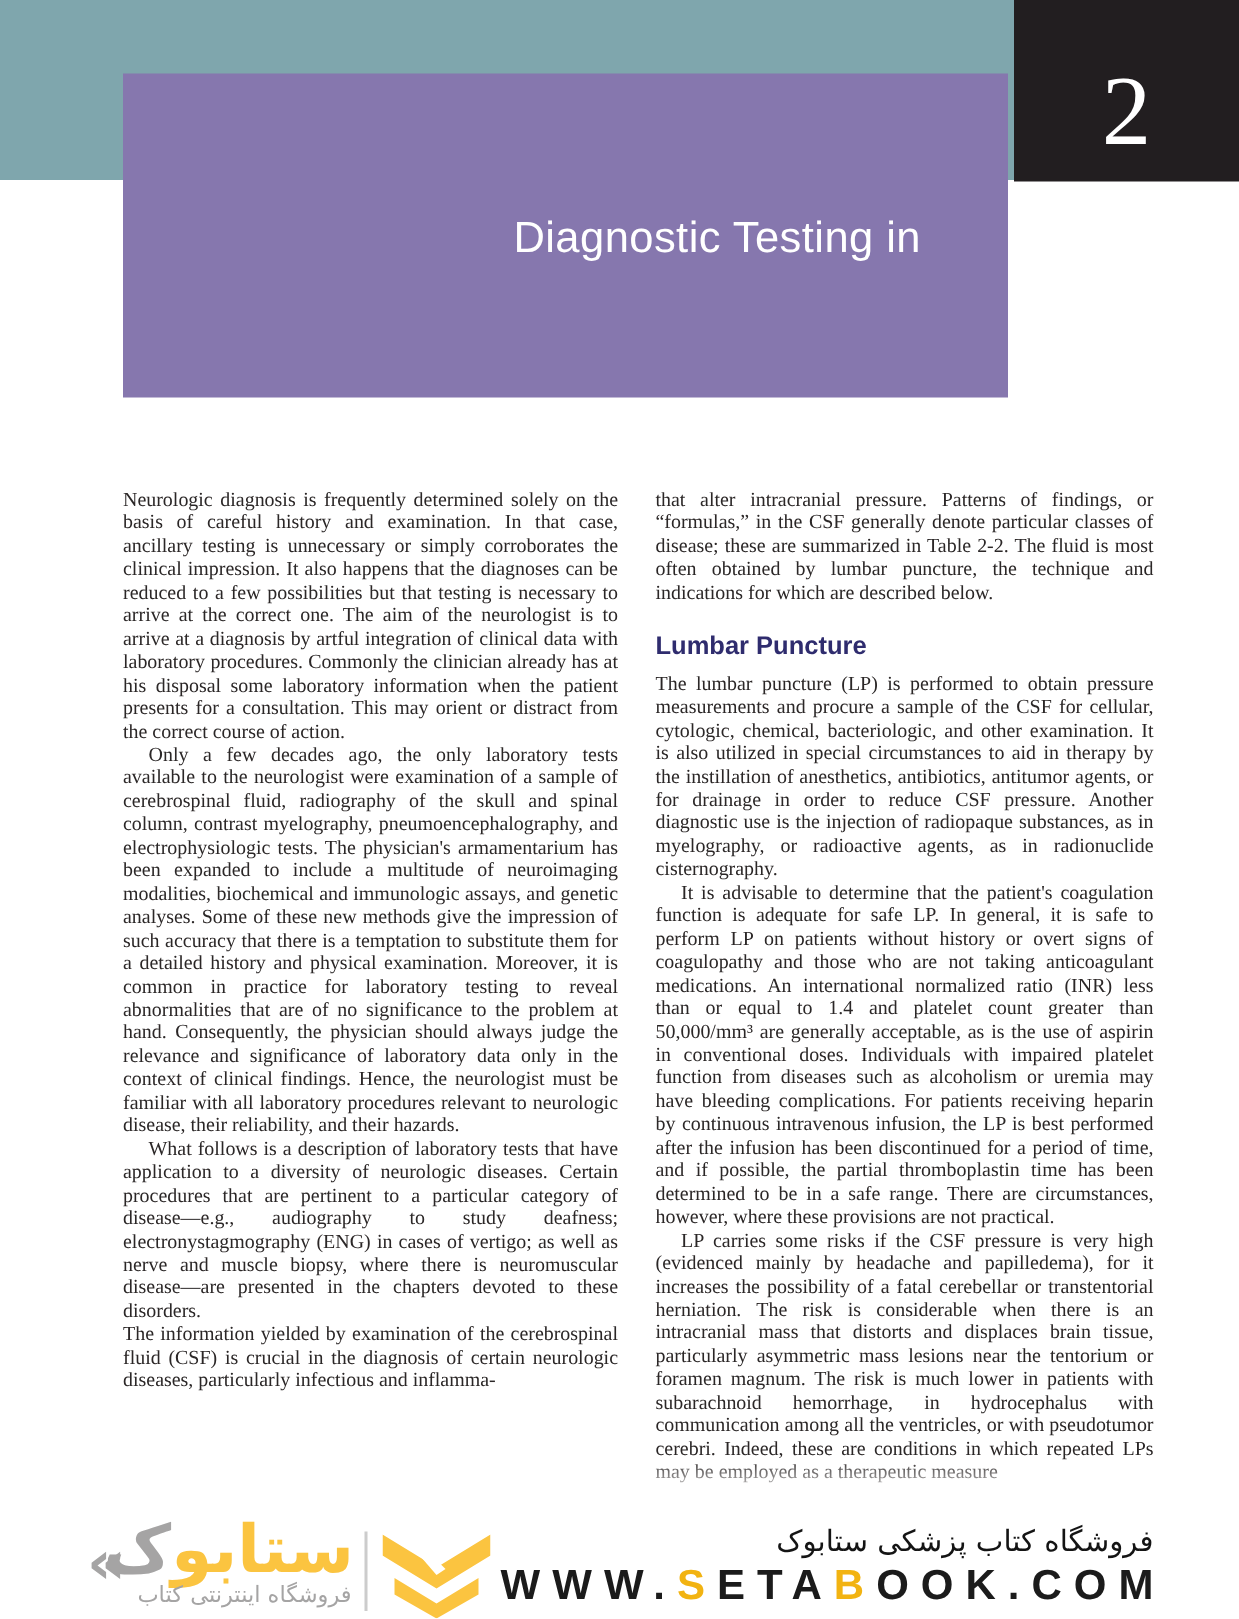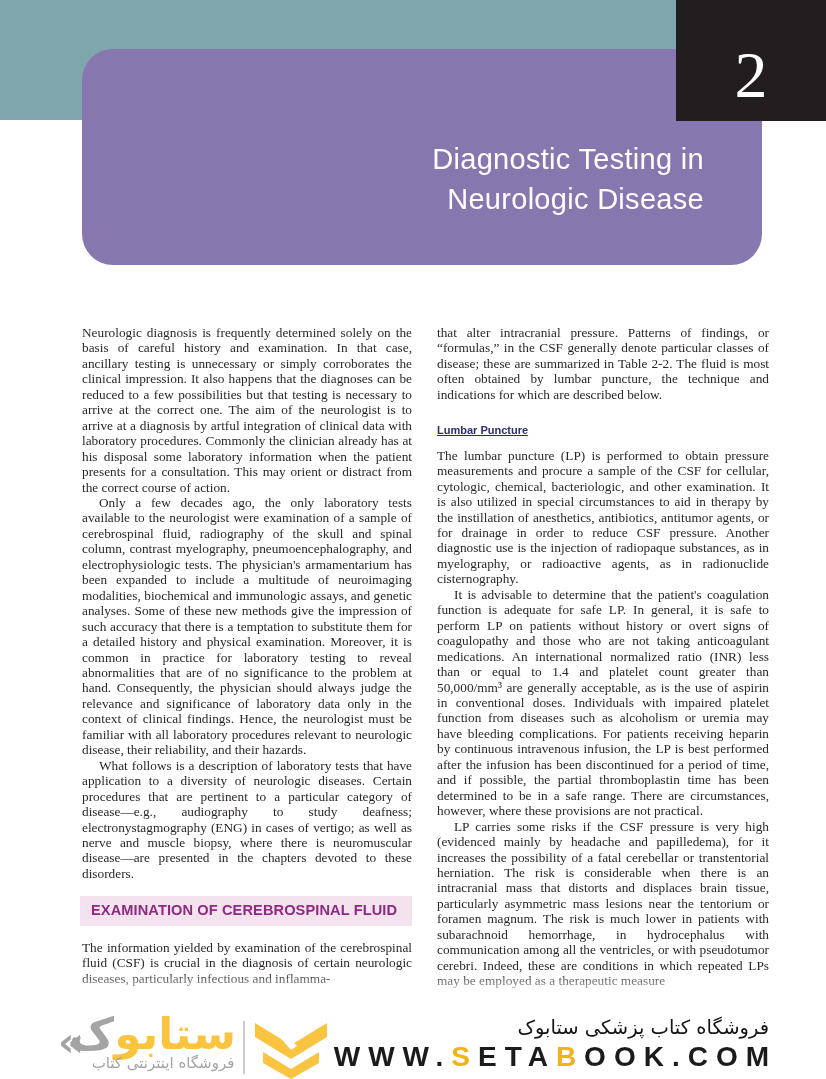--- a/index.html
+++ b/index.html
@@ -1,42 +1,42 @@
 <!DOCTYPE html>
 <html style="--teal: #7FA6AD; --purple: #8677AE; --chapter_bg: #221E20; --pink_bg: #F4E3EF; --magenta: #8E2A7F; --navy: #2F2C6E; --body_text: #2B2727; --brand_yellow: #FBC440; --brand_gray: #A5A4A4; --url_accent: #F2B311; --divider: #CCCCCC;"><head>
 <meta charset="utf-8">
 <style>
   * { margin:0; padding:0; box-sizing:border-box; }
   body { background:#ffffff; font-family:"Liberation Serif","DejaVu Serif",serif; }
   .page { position:relative; width:826px; height:1079px; background:#ffffff; overflow:hidden; }
 
   
   .teal-band { position:absolute; left:0; top:0; width:826px; height:120px; background:var(--teal,#7FA6AD); }
-  .purple-banner { position:absolute; left:82px; top:49px; width:680px; height:216px; background:var(--purple,#8677AE);border-radius:31px; }
+  .purple-banner { position:absolute; left:82px; top:49px; width:590px; height:216px; background:var(--purple,#8677AE); }
   .banner-title { position:absolute; right:58px; top:90px; text-align:right; color:#ffffff;
     font-family:"Liberation Sans",sans-serif; font-size:29px; line-height:40px; font-weight:400; letter-spacing:0.3px; }
   .chapter-box { position:absolute; left:676px; top:0; width:150px; height:121px; background:var(--chapter_bg,#221E20);
     display:flex; justify-content:center; align-items:flex-end; }
   .chapter-num { color:#fff; font-family:"Liberation Serif","DejaVu Serif",serif; font-size:66px; line-height:1; padding-bottom:13px; }
 
   
   .columns { position:absolute; top:325px; left:0; width:826px; height:682px; overflow:hidden;padding-left:43px; }
   .col { position:absolute; top:0; font-size:13.3px; line-height:15.45px; color:var(--body_text,#2B2727);
     text-align:justify; }
   .col-left { left:82px; width:330px; }
   .col-right { left:437px; width:332px; }
   .col p { margin:0; }
   .col p.indent { text-indent:17px; }
 
   .section-band { background:var(--pink_bg,#F4E3EF); margin:15px 0 14px -2px; padding:7px 8px 7px 11px; }
   .section-band h2 { font-family:"Liberation Sans",sans-serif; font-weight:bold; font-size:14.6px;
     color:var(--magenta,#8E2A7F); letter-spacing:0.1px; text-align:left; }
 
-  .subheading { font-family:"Liberation Sans",sans-serif; font-weight:bold; font-size:11px;
-    color:var(--navy,#2F2C6E); margin:21px 0 9px 0; text-align:left;text-decoration:underline; }
+  .subheading { font-family:"Liberation Sans",sans-serif; font-weight:bold; font-size:17px;
+    color:var(--navy,#2F2C6E); margin:21px 0 9px 0; text-align:left; }
 
   .fade { position:absolute; left:0; top:972px; width:826px; height:40px;
     background:linear-gradient(to bottom, rgba(255,255,255,0), rgba(255,255,255,0.78) 55%, #ffffff 95%); }
 
   
   .footer { position:absolute; left:0; top:1012px; width:826px; height:67px; background:#ffffff; }
   .logo-guillemet { position:absolute; left:58px; top:6px; font-family:"DejaVu Sans",sans-serif;
     font-weight:bold; font-size:40px; line-height:48px; color:var(--brand_gray,#A5A4A4); }
   .logo-word-wrap { position:absolute; left:90px; top:0; width:146px; text-align:center; }
   .logo-word { font-family:"DejaVu Sans",sans-serif; font-weight:bold; font-size:44px; line-height:44px; }
@@ -57,37 +57,33 @@
 </head>
 <body>
 
 <div class="page">
 
   <div class="teal-band"></div>
 
   <div class="purple-banner">
     <div class="banner-title">
       <div>Diagnostic Testing in</div>
-      <div>Neurologic Disease</div>
     </div>
   </div>
 
   <div class="chapter-box">
     <div class="chapter-num">2</div>
   </div>
 
   <div class="columns">
 
     <div class="col col-left">
       <p>Neurologic diagnosis is frequently determined solely on the basis of careful history and examination. In that case, ancillary testing is unnecessary or simply corroborates the clinical impression. It also happens that the diagnoses can be reduced to a few possibilities but that testing is necessary to arrive at the correct one. The aim of the neurologist is to arrive at a diagnosis by artful integration of clinical data with laboratory procedures. Commonly the clinician already has at his disposal some laboratory information when the patient presents for a consultation. This may orient or distract from the correct course of action.</p>
       <p class="indent">Only a few decades ago, the only laboratory tests available to the neurologist were examination of a sample of cerebrospinal fluid, radiography of the skull and spinal column, contrast myelography, pneumoencephalography, and electrophysiologic tests. The physician's armamentarium has been expanded to include a multitude of neuroimaging modalities, biochemical and immunologic assays, and genetic analyses. Some of these new methods give the impression of such accuracy that there is a temptation to substitute them for a detailed history and physical examination. Moreover, it is common in practice for laboratory testing to reveal abnormalities that are of no significance to the problem at hand. Consequently, the physician should always judge the relevance and significance of laboratory data only in the context of clinical findings. Hence, the neurologist must be familiar with all laboratory procedures relevant to neurologic disease, their reliability, and their hazards.</p>
       <p class="indent">What follows is a description of laboratory tests that have application to a diversity of neurologic diseases. Certain procedures that are pertinent to a particular category of disease—e.g., audiography to study deafness; electronystagmography (ENG) in cases of vertigo; as well as nerve and muscle biopsy, where there is neuromuscular disease—are presented in the chapters devoted to these disorders.</p>
-      <div class="section-band">
-        <h2>EXAMINATION OF CEREBROSPINAL FLUID</h2>
-      </div>
       <p>The information yielded by examination of the cerebrospinal fluid (CSF) is crucial in the diagnosis of certain neurologic diseases, particularly infectious and inflamma-</p>
     </div>
 
     <div class="col col-right">
       <p>that alter intracranial pressure. Patterns of findings, or “formulas,” in the CSF generally denote particular classes of disease; these are summarized in Table 2-2. The fluid is most often obtained by lumbar puncture, the technique and indications for which are described below.</p>
       <h3 class="subheading">Lumbar Puncture</h3>
       <p>The lumbar puncture (LP) is performed to obtain pressure measurements and procure a sample of the CSF for cellular, cytologic, chemical, bacteriologic, and other examination. It is also utilized in special circumstances to aid in therapy by the instillation of anesthetics, antibiotics, antitumor agents, or for drainage in order to reduce CSF pressure. Another diagnostic use is the injection of radiopaque substances, as in myelography, or radioactive agents, as in radionuclide cisternography.</p>
       <p class="indent">It is advisable to determine that the patient's coagulation function is adequate for safe LP. In general, it is safe to perform LP on patients without history or overt signs of coagulopathy and those who are not taking anticoagulant medications. An international normalized ratio (INR) less than or equal to 1.4 and platelet count greater than 50,000/mm³ are generally acceptable, as is the use of aspirin in conventional doses. Individuals with impaired platelet function from diseases such as alcoholism or uremia may have bleeding complications. For patients receiving heparin by continuous intravenous infusion, the LP is best performed after the infusion has been discontinued for a period of time, and if possible, the partial thromboplastin time has been determined to be in a safe range. There are circumstances, however, where these provisions are not practical.</p>
       <p class="indent">LP carries some risks if the CSF pressure is very high (evidenced mainly by headache and papilledema), for it increases the possibility of a fatal cerebellar or transtentorial herniation. The risk is considerable when there is an intracranial mass that distorts and displaces brain tissue, particularly asymmetric mass lesions near the tentorium or foramen magnum. The risk is much lower in patients with subarachnoid hemorrhage, in hydrocephalus with communication among all the ventricles, or with pseudotumor cerebri. Indeed, these are conditions in which repeated LPs may be employed as a therapeutic measure</p>
     </div>

